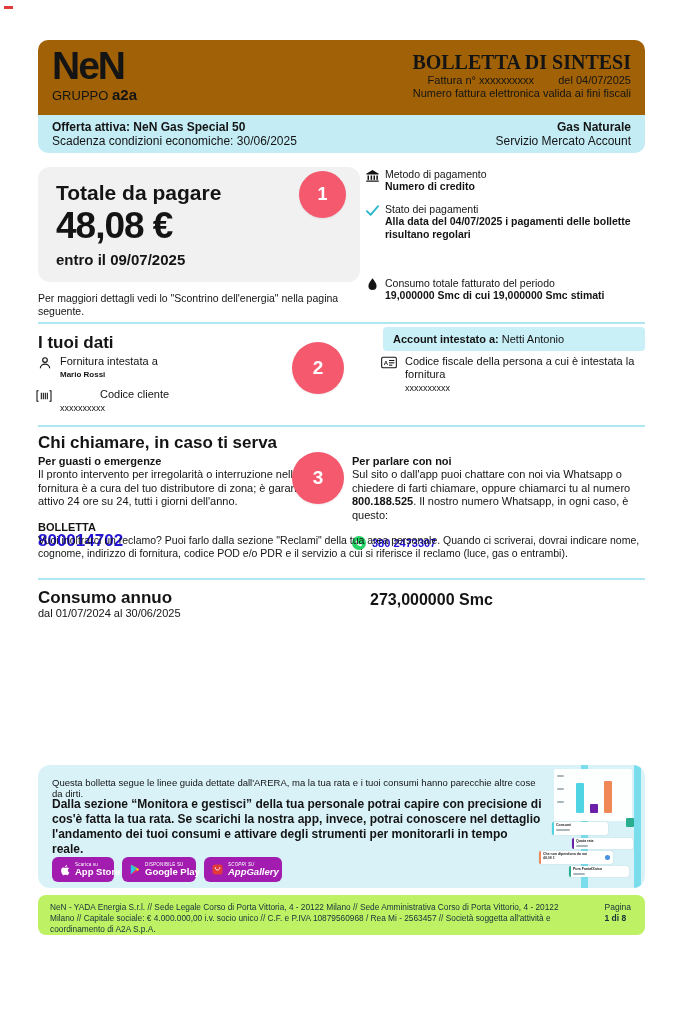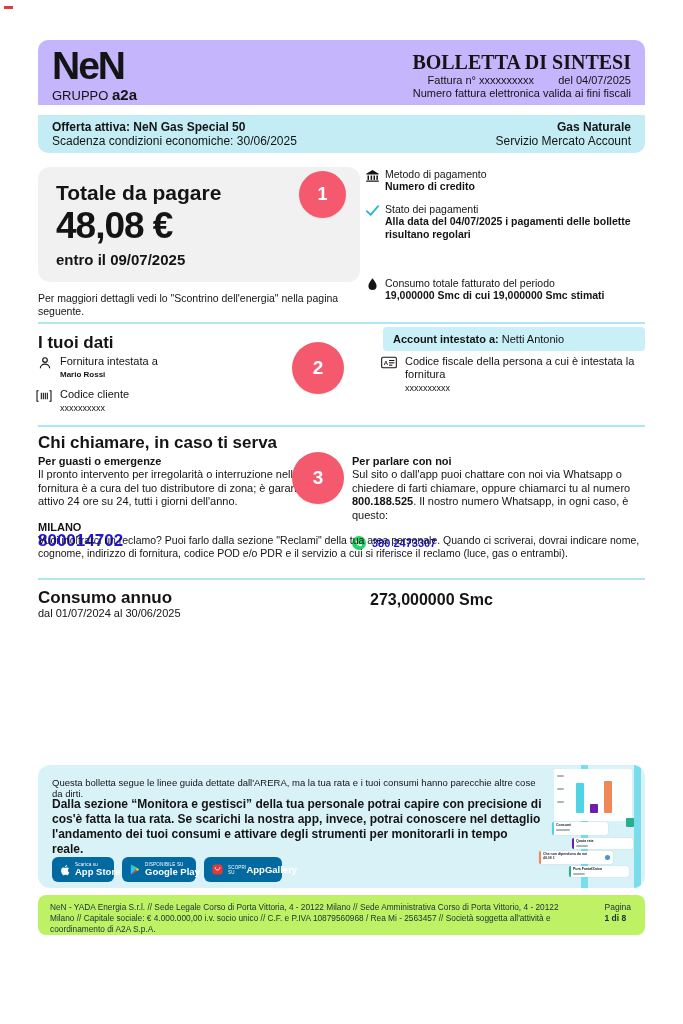--- a/index.html
+++ b/index.html
@@ -10,36 +10,36 @@
   .xb{font-weight:800;}
   .right{text-align:right;}
   .link{color:#2213d6;font-weight:bold;}
   .divider{position:absolute;left:38px;width:607px;height:2px;background:#ade7f2;}
   .badge-circle{position:absolute;background:#f4596e;border-radius:50%;color:#fff;font-weight:800;display:flex;align-items:center;justify-content:center;box-shadow:0 1px 2px rgba(0,0,0,.08);}
   .icn{display:inline-flex;align-items:center;justify-content:center;}
   .info-item{position:absolute;left:385px;width:262px;}
   .info-item .lbl{font-size:10.5px;line-height:12px;}
   .info-item .val{font-size:10.5px;font-weight:bold;line-height:12.5px;}
   .info-icon{position:absolute;left:-20px;top:0;}
-  .app-badge{position:absolute;height:25px;background:#0369a1;border-radius:6px;color:#fff;display:flex;align-items:center;padding:0 8px;gap:5px;box-sizing:border-box;}
+  .app-badge{position:absolute;height:25px;background:#a21caf;border-radius:6px;color:#fff;display:flex;align-items:center;padding:0 8px;gap:5px;box-sizing:border-box;}
   .app-badge .t{font-size:4.5px;line-height:5px;letter-spacing:.2px;}
   .app-badge .n{font-size:9.5px;font-weight:bold;line-height:10px;white-space:nowrap;}
   .mini-card{position:absolute;background:#fff;border-left:2px solid #ccc;border-radius:2px;box-shadow:0 0 1px rgba(0,0,0,.25);padding:1px 2px;box-sizing:border-box;overflow:hidden;}
   .mini-card .mc-l{font-size:3.5px;line-height:4px;font-weight:bold;color:#222;white-space:nowrap;}
   .mini-card .mc-v{font-size:3.5px;line-height:4px;color:#444;white-space:nowrap;}
   .ptxt{background:#a9b6bc;height:2px;border-radius:1px;}
 </style>
 </head>
 <body>
 
 <div class="page">
 
   <div class="abs" style="left:4px;top:6px;width:9px;height:3px;background:#e03a3a;"></div>
 
-  <div class="abs" style="left:38px;top:40px;width:607px;height:65px;background:#c4b5fd;border-radius:10px 10px 0 0;">
+  <div class="abs" style="left:38px;top:40px;width:607px;height:75px;background:#a16207;border-radius:10px 10px 0 0;">
     <div class="abs" style="left:14px;top:7px;">
       <div class="xb" style="font-size:39px;line-height:38px;letter-spacing:-2px;">NeN</div>
       <div style="font-size:13px;margin-top:1px;">
         <span>GRUPPO</span>
         <span class="xb" style="font-size:15px;">a2a</span>
       </div>
     </div>
     <div class="abs right" style="right:14px;top:11px;width:400px;">
       <div class="xb" style="font-size:20px;line-height:22px;font-family:Liberation Serif, serif;">BOLLETTA DI SINTESI</div>
       <div style="font-size:11px;line-height:14px;">
@@ -136,21 +136,21 @@
     <span class="icn" style="position:absolute;left:-24px;top:1px;">
       <svg width="16" height="14" viewBox="0 0 24 20" fill="none" stroke="#141414" stroke-width="1.6">
           <path d="M4 2H1.5v16H4"></path>
           <path d="M20 2h2.5v16H20"></path>
           <line x1="8" y1="5" x2="8" y2="15"></line>
           <line x1="11" y1="5" x2="11" y2="15"></line>
           <line x1="14" y1="5" x2="14" y2="15"></line>
           <line x1="17" y1="5" x2="17" y2="15"></line>
         </svg>
     </span>
-    <div style="font-size:11px;line-height:13px;">Codice cliente</div>
+    <div style="font-size:11px;line-height:13px;margin-left:40px;">Codice cliente</div>
     <div style="font-size:9px;line-height:11px;margin-top:2px;">xxxxxxxxxx</div>
   </div>
 
   <div class="abs" style="left:405px;top:355px;width:245px;">
     <span class="icn" style="position:absolute;left:-24px;top:1px;">
       <svg width="16" height="13" viewBox="0 0 24 18" fill="none" stroke="#141414" stroke-width="1.6">
           <rect x="1" y="1" width="22" height="16" rx="2"></rect>
           <text x="4" y="12" font-size="9" stroke="none" fill="#141414" font-family="sans-serif" font-weight="bold">A</text>
           <line x1="12" y1="6" x2="20" y2="6"></line>
           <line x1="12" y1="9.5" x2="20" y2="9.5"></line>
@@ -162,21 +162,21 @@
   </div>
 
 
   <div class="divider" style="top:425px;"></div>
 
   <div class="abs xb" style="left:38px;top:433px;font-size:17px;">Chi chiamare, in caso ti serva</div>
 
   <div class="abs" style="left:38px;top:455px;width:302px;">
     <div class="b" style="font-size:11px;line-height:13px;">Per guasti o emergenze</div>
     <div style="font-size:11px;line-height:13.5px;">Il pronto intervento per irregolarità o interruzione nella fornitura è a cura del tuo distributore di zona; è garantito e attivo 24 ore su 24, tutti i giorni dell'anno.</div>
-    <div class="b" style="font-size:11px;line-height:13px;margin-top:12px;">MILANO</div>
+    <div class="b" style="font-size:11px;line-height:13px;margin-top:12px;">BOLLETTA</div>
     <div class="link" style="font-size:17px;line-height:13px;">800014702</div>
   </div>
 
   <div class="badge-circle" style="left:292px;top:452px;width:52px;height:52px;font-size:19px;">
       <span>3</span>
     </div>
 
   <div class="abs" style="left:352px;top:455px;width:296px;">
     <div class="b" style="font-size:11px;line-height:13px;">Per parlare con noi</div>
     <div style="font-size:11px;line-height:13.5px;">
@@ -234,21 +234,21 @@
       </span>
     </div>
 
     <div class="app-badge" style="left:166px;top:92px;width:78px;">
       <span class="icn">
         <svg width="11" height="11" viewBox="0 0 24 24">
             <rect x="1" y="1" width="22" height="22" rx="6" fill="#e23a3a"></rect>
             <path d="M7 8c0 3 2 5 5 5s5-2 5-5" fill="none" stroke="#fff" stroke-width="2" stroke-linecap="round"></path>
           </svg>
       </span>
-      <span style="display:flex;flex-direction:row;">
+      <span style="display:flex;flex-direction:column;font-style:italic;">
         <span class="t">SCOPRI SU</span>
         <span class="n">AppGallery</span>
       </span>
     </div>
 
     <div class="abs" style="left:543px;top:0;width:7px;height:123px;background:#7addeb;"></div>
     <div class="abs" style="left:596px;top:0;width:7px;height:123px;background:#7addeb;"></div>
 
     <div class="abs" style="left:516px;top:4px;width:78px;height:52px;background:#fdfefe;border-radius:2px;">
       <div class="ptxt abs" style="left:3px;top:6px;width:7px;"></div>

